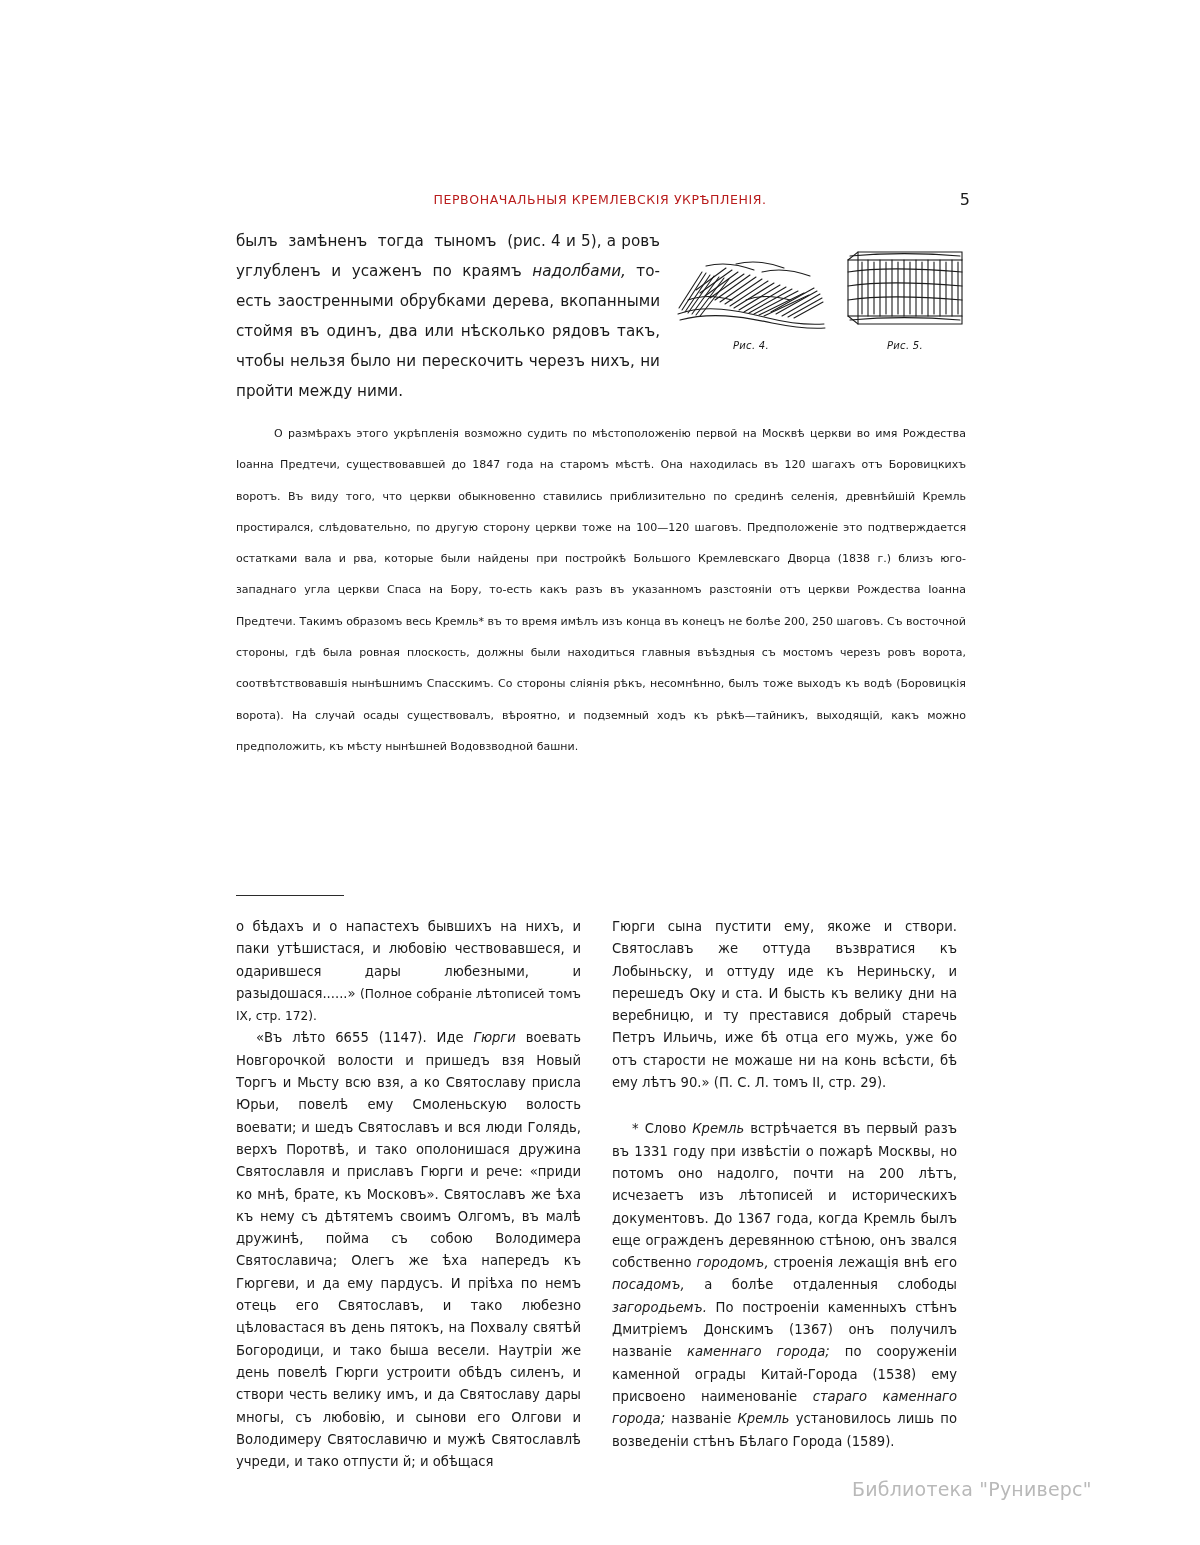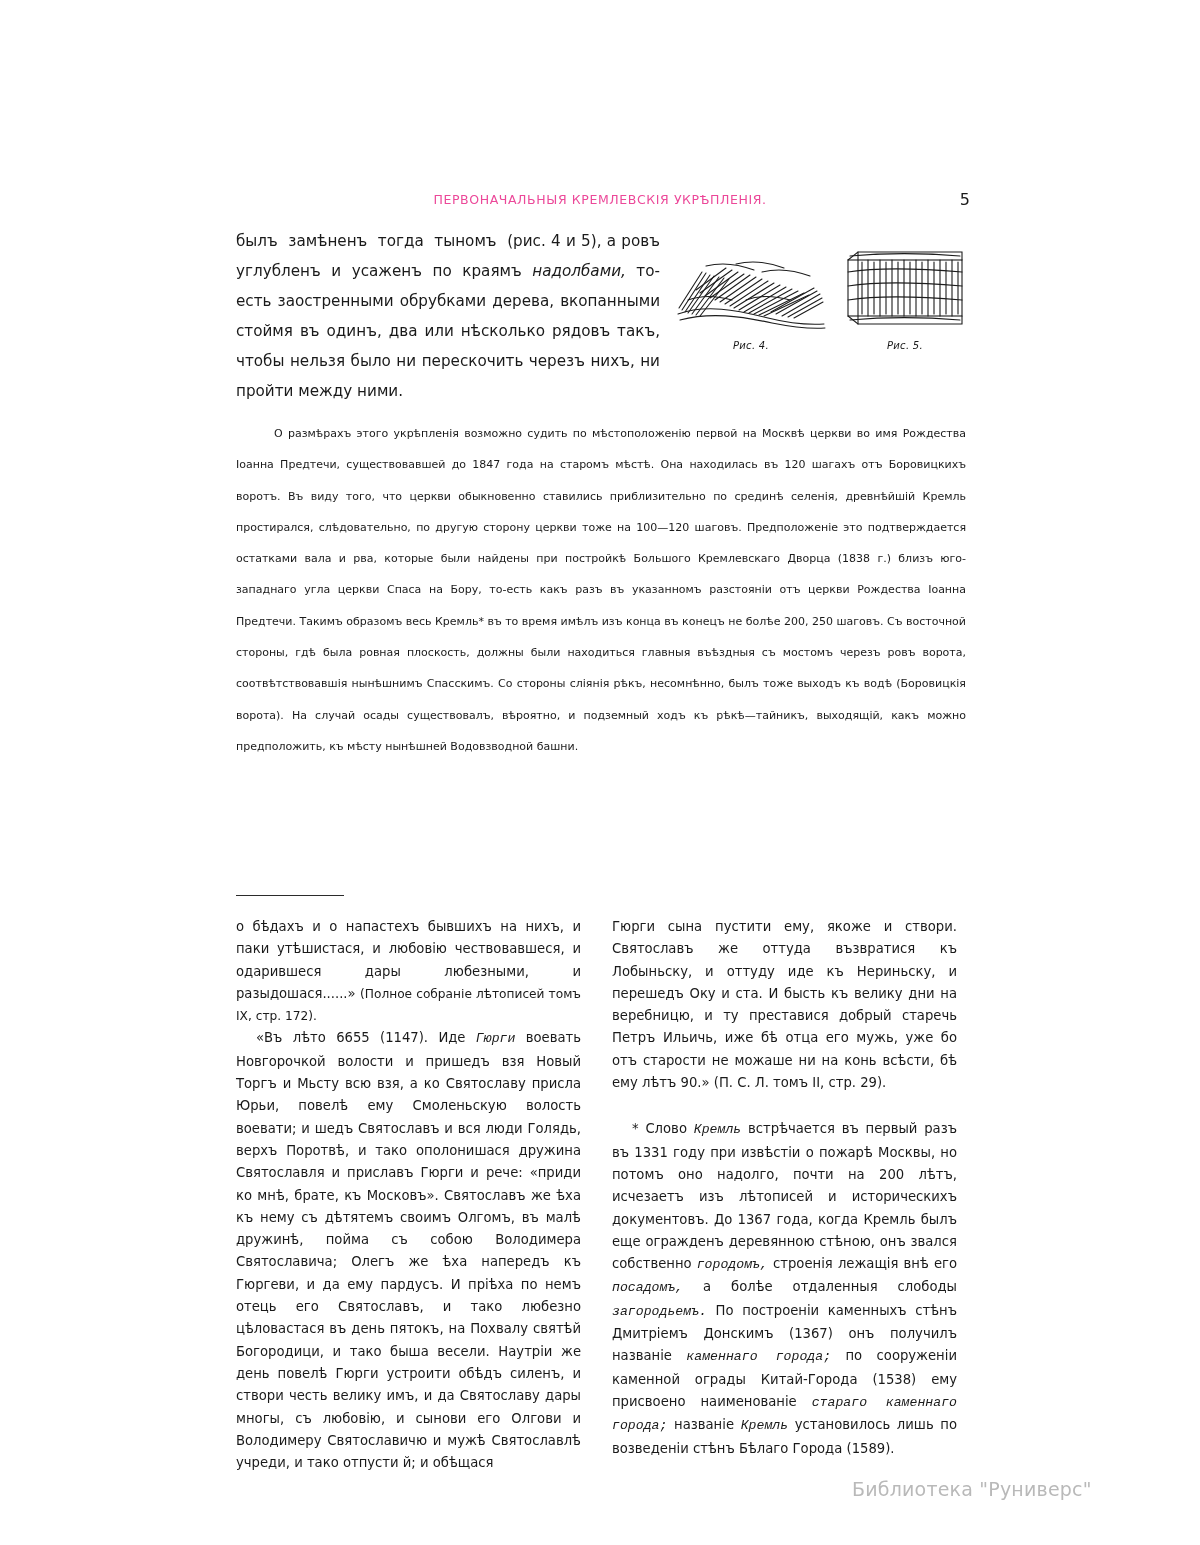--- a/index.html
+++ b/index.html
@@ -26,21 +26,21 @@
 
   
   .running-head {
     position: absolute;
     left: 236px;
     top: 192px;
     width: 728px;
     text-align: center;
     font-size: 12.5px;
     letter-spacing: 0.6px;
-    color: #ec4899;
+    color: #b91c1c;
   }
   .folio {
     position: absolute;
     left: 930px;
     top: 190px;
     width: 40px;
     text-align: right;
     font-size: 16px;
     color: #1a1a1a;
   }
@@ -131,21 +131,21 @@
     font-size: 13.2px;
     line-height: 22.3px;
     text-align: justify;
     text-justify: inter-word;
   }
   .fn-col-left { left: 0; }
   .fn-col-right { left: 376px; }
   .fn-col p { margin: 0 0 0 0; }
   .fn-col p.indent { text-indent: 20px; }
   .fn-col p.gap { margin-top: 24px; }
-  .fn-col i { font-style: italic; font-family: Liberation Mono, monospace; }
+  .fn-col i { font-style: italic; }
   .small { font-size: 12.2px; }
 
   
   .watermark {
     position: absolute;
     left: 852px;
     top: 1478px;
     font-size: 19px;
     color: #b9b9b9;
     letter-spacing: 0.2px;

